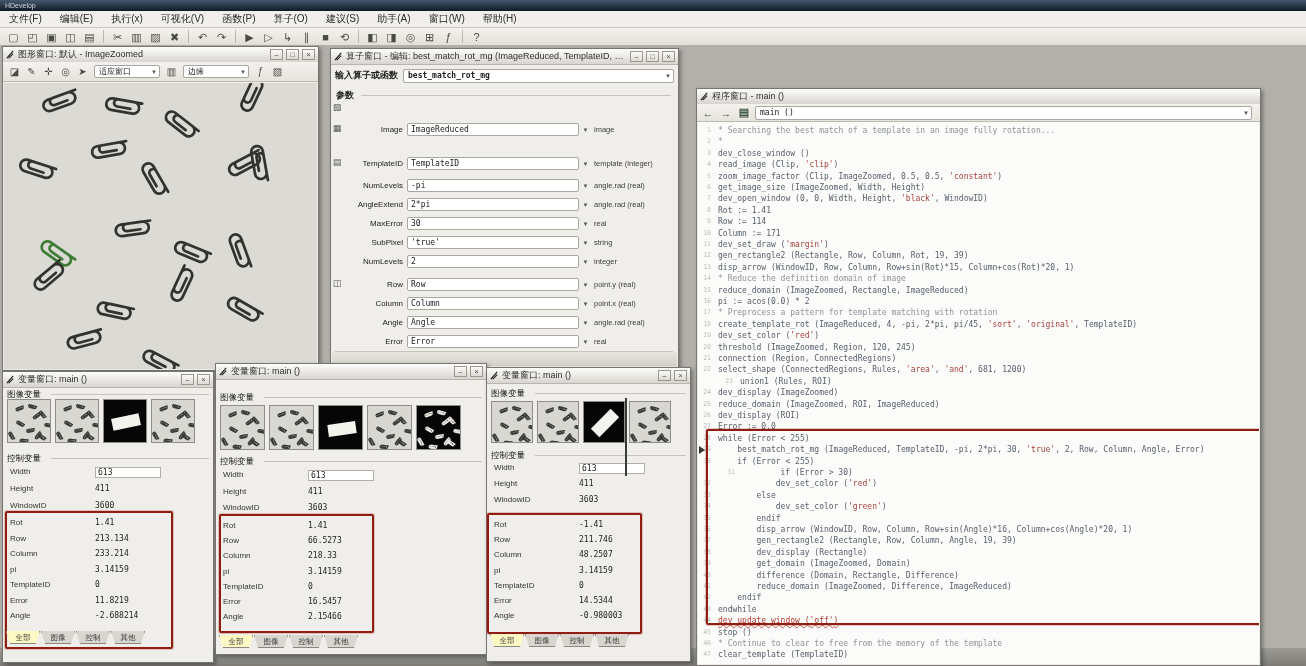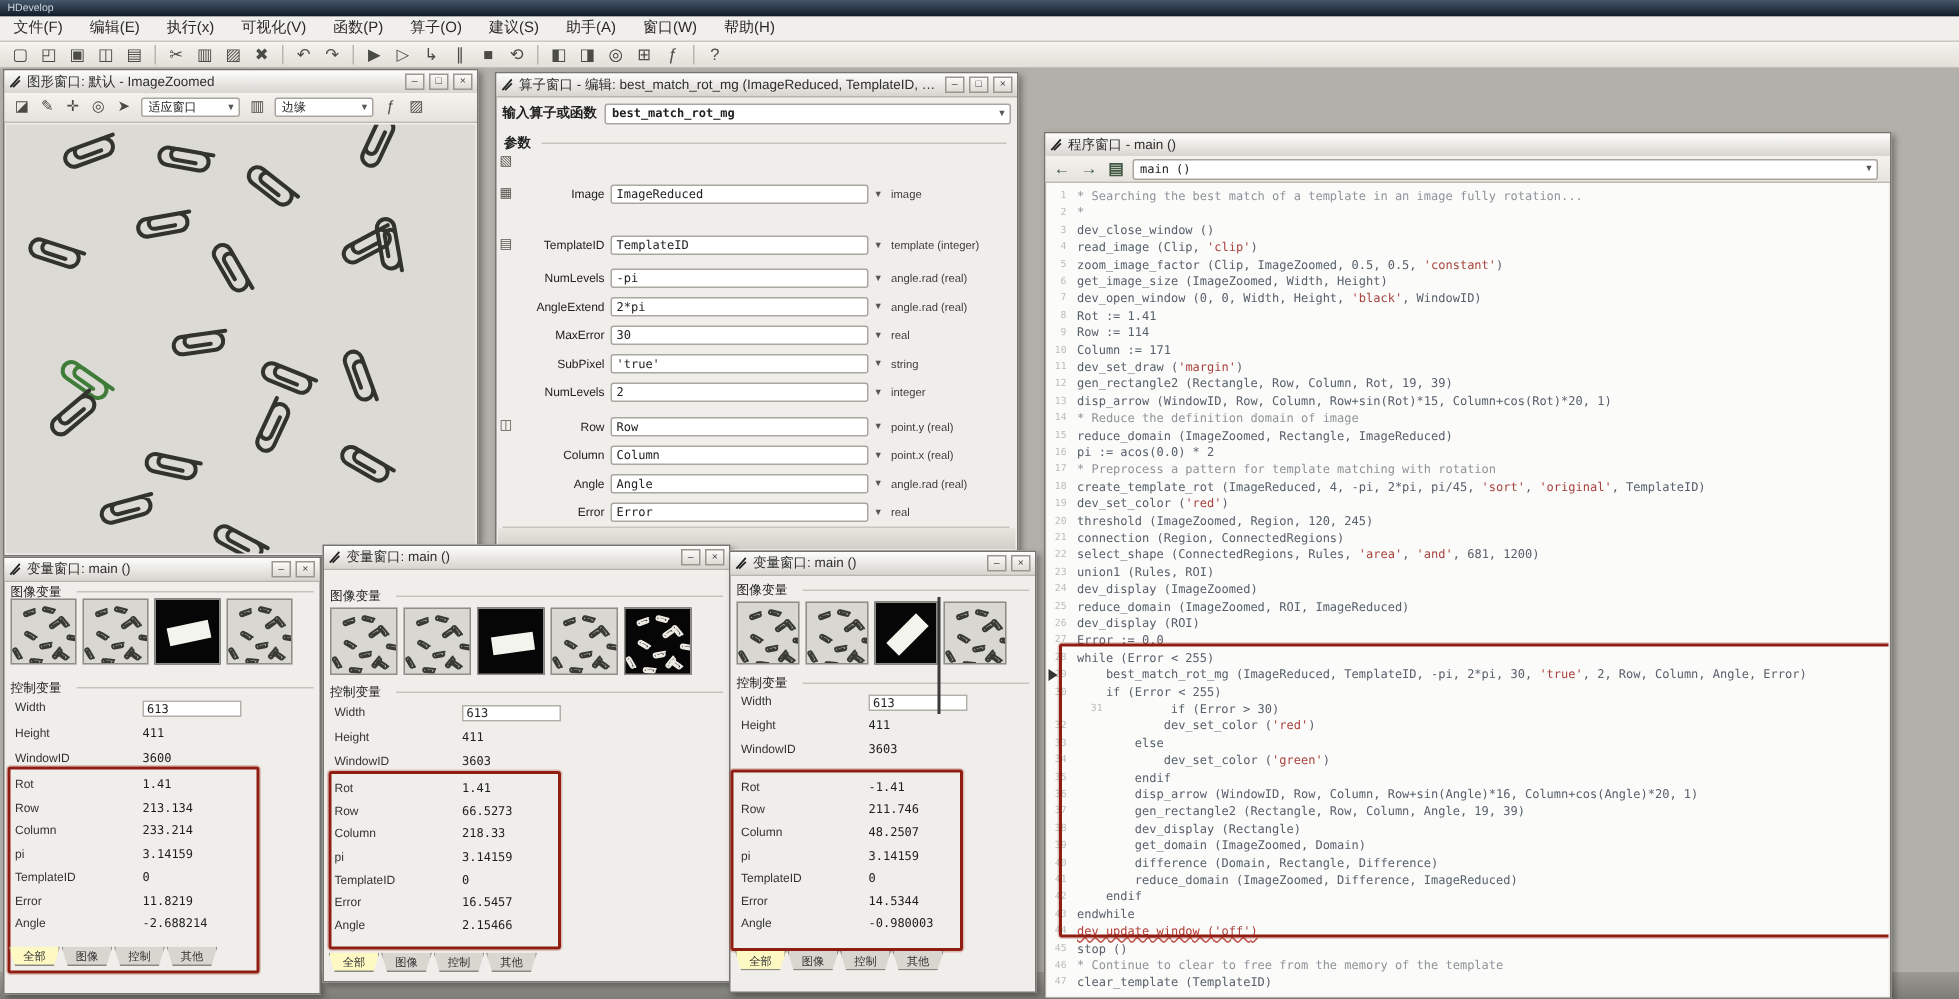--- a/index.html
+++ b/index.html
@@ -323,21 +323,21 @@
       <div class="code-line" style="top: 140.8px; padding-left: 31px;"><span class="lnum">13</span><span class="ctext"><span>disp_arrow (WindowID, Row, Column, Row+sin(Rot)*15, Column+cos(Rot)*20, 1)</span></span></div>
       <div class="code-line comment" style="top: 152.2px;"><span class="lnum">14</span><span class="ctext"><span>* Reduce the definition domain of image</span></span></div>
       <div class="code-line" style="top: 163.6px;"><span class="lnum">15</span><span class="ctext"><span>reduce_domain (ImageZoomed, Rectangle, ImageReduced)</span></span></div>
       <div class="code-line" style="top: 175px;"><span class="lnum">16</span><span class="ctext"><span>pi := acos(0.0) * 2</span></span></div>
       <div class="code-line comment" style="top: 186.4px;"><span class="lnum">17</span><span class="ctext"><span>* Preprocess a pattern for template matching with rotation</span></span></div>
       <div class="code-line" style="top: 197.8px;"><span class="lnum">18</span><span class="ctext"><span>create_template_rot (ImageReduced, 4, -pi, 2*pi, pi/45, </span><span class="str">'sort'</span><span>, </span><span class="str">'original'</span><span>, TemplateID)</span></span></div>
       <div class="code-line" style="top: 209.2px;"><span class="lnum">19</span><span class="ctext"><span>dev_set_color (</span><span class="str">'red'</span><span>)</span></span></div>
       <div class="code-line" style="top: 220.6px;"><span class="lnum">20</span><span class="ctext"><span>threshold (ImageZoomed, Region, 120, 245)</span></span></div>
       <div class="code-line" style="top: 232px;"><span class="lnum">21</span><span class="ctext"><span>connection (Region, ConnectedRegions)</span></span></div>
       <div class="code-line" style="top: 243.4px;"><span class="lnum">22</span><span class="ctext"><span>select_shape (ConnectedRegions, Rules, </span><span class="str">'area'</span><span>, </span><span class="str">'and'</span><span>, 681, 1200)</span></span></div>
-      <div class="code-line" style="top: 254.8px;"><span class="lnum">23</span><span class="ctext"><span>union1 (Rules, ROI)</span></span></div>
+      <div class="code-line" style="top: 254.8px; margin-left: 22px;"><span class="lnum">23</span><span class="ctext"><span>union1 (Rules, ROI)</span></span></div>
       <div class="code-line" style="top: 266.2px;"><span class="lnum">24</span><span class="ctext"><span>dev_display (ImageZoomed)</span></span></div>
       <div class="code-line" style="top: 277.6px;"><span class="lnum">25</span><span class="ctext"><span>reduce_domain (ImageZoomed, ROI, ImageReduced)</span></span></div>
       <div class="code-line" style="top: 289px;"><span class="lnum">26</span><span class="ctext"><span>dev_display (ROI)</span></span></div>
       <div class="code-line" style="top: 300.4px;"><span class="lnum">27</span><span class="ctext"><span>Error := 0.0</span></span></div>
       <div class="code-line" style="top: 311.8px;"><span class="lnum">28</span><span class="ctext"><span>while (Error &lt; 255)</span></span></div>
       <div class="code-line" style="top: 323.2px;"><span class="lnum">29</span><span class="ctext"><span>    best_match_rot_mg (ImageReduced, TemplateID, -pi, 2*pi, 30, </span><span class="str">'true'</span><span>, 2, Row, Column, Angle, Error)</span></span></div>
       <div class="code-line" style="top: 334.6px;"><span class="lnum">30</span><span class="ctext"><span>    if (Error &lt; 255)</span></span></div>
       <div class="code-line" style="top: 346px; margin-left: 24px;"><span class="lnum">31</span><span class="ctext"><span>        if (Error &gt; 30)</span></span></div>
       <div class="code-line" style="top: 357.4px;"><span class="lnum">32</span><span class="ctext"><span>            dev_set_color (</span><span class="str">'red'</span><span>)</span></span></div>
       <div class="code-line" style="top: 368.8px;"><span class="lnum">33</span><span class="ctext"><span>        else</span></span></div>

